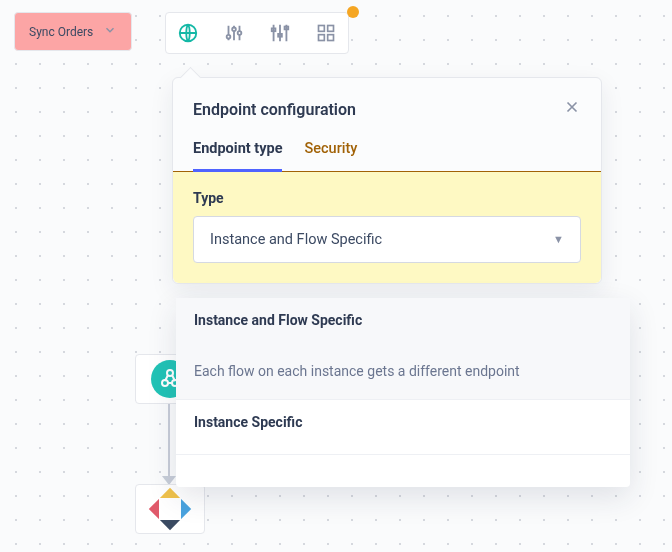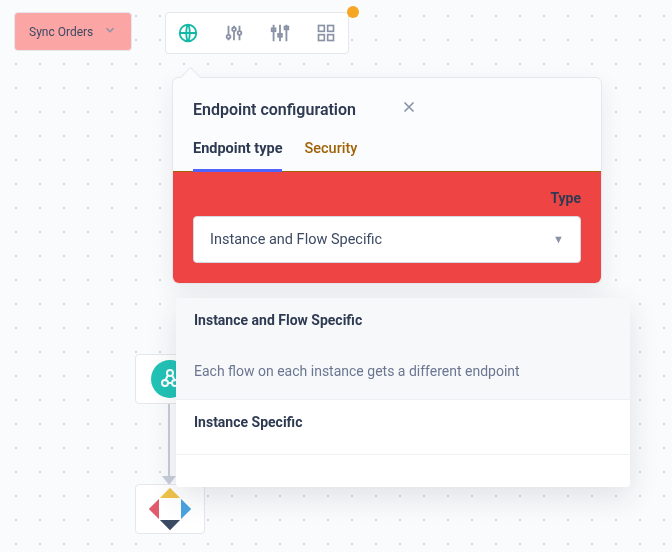--- a/index.html
+++ b/index.html
@@ -67,34 +67,34 @@
     content: "";
     position: absolute;
     top: -8px; left: 10px;
     width: 14px; height: 14px;
     background: #fbfcfd;
     border-top: 1px solid #e5e7ec;
     border-left: 1px solid #e5e7ec;
     transform: rotate(45deg);
   }
   .panel-head {
-    display: flex; justify-content: flex-start; align-items: center;
+    display: flex; justify-content: space-between; align-items: center;
     padding: 20px 20px 10px 20px;
     gap: 44px;
   }
   .panel-title { font-size: 16px; font-weight: 600; color: #2e3a52; }
   .close-x { color: #8a92a6; cursor: pointer; font-size: 18px; }
   .tabs {
     display: flex; gap: 22px;
     padding: 10px 20px 0 20px;
     border-bottom: 1px solid #a16207;
   }
   .tab { padding-bottom: 12px; font-size: 14.5px; font-weight: 500; color: #a16207; cursor: pointer; }
   .tab.active { color: #2e3a52; font-weight: 700; border-bottom: 3px solid #4f63ff; margin-bottom: -1px; }
-  .body-white { background: #ef4444; padding: 18px 20px 20px 20px; border-radius: 0 0 6px 6px; text-align: right; }
+  .body-white { background: #fef9c3; padding: 18px 20px 20px 20px; border-radius: 0 0 6px 6px; }
   .field-label { font-size: 14px; font-weight: 700; color: #2e3a52; margin-bottom: 10px; }
   .select {
     border: 1px solid #d5d9e2; border-radius: 4px;
     padding: 14px 16px;
     display: flex; justify-content: space-between; align-items: center;
     font-size: 14.5px; color: #3c4a63;
     background: #fff;
   }
   .select .tri { color: #8a92a6; font-size: 11px; }
   

